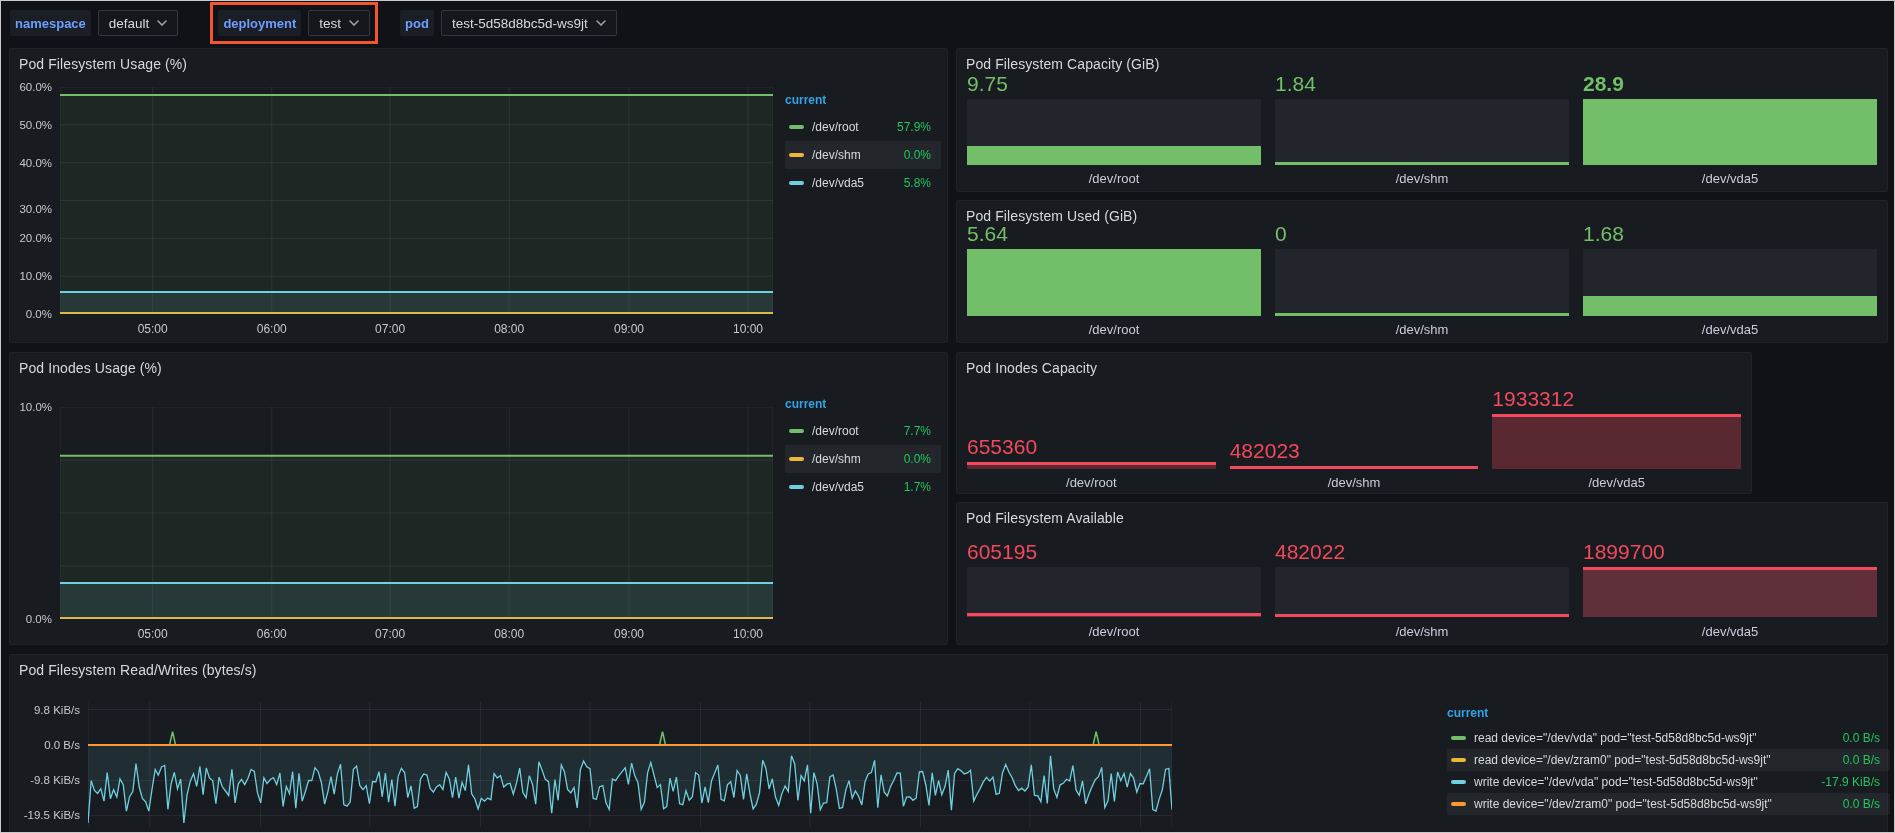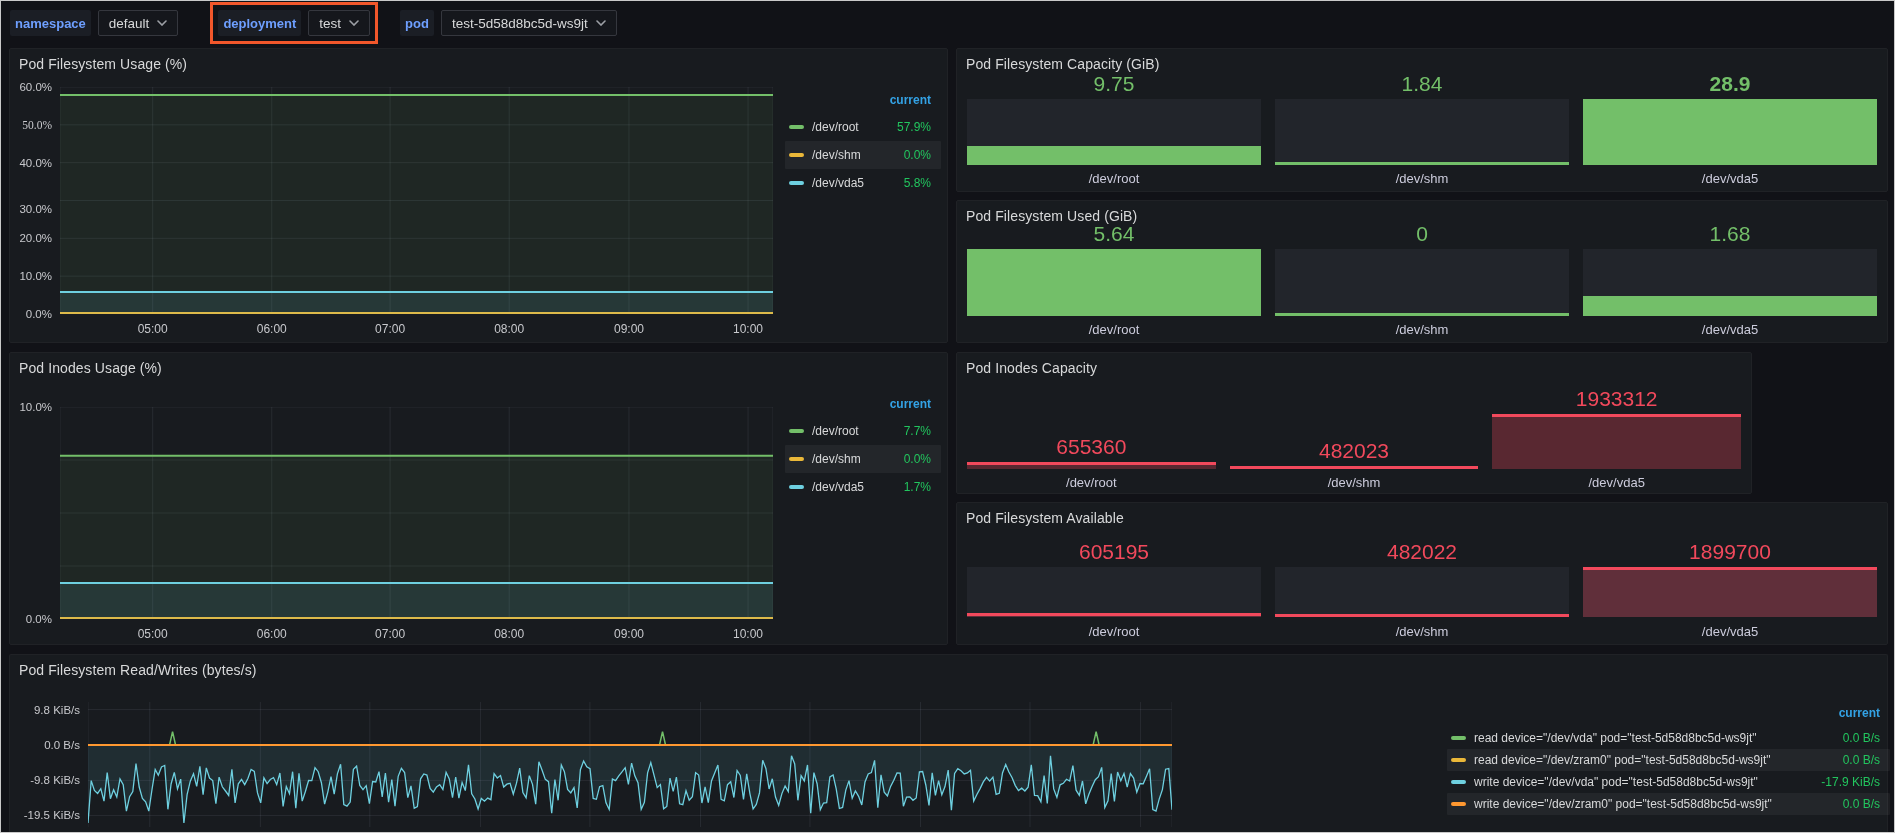--- a/index.html
+++ b/index.html
@@ -26,30 +26,30 @@
   #p-fs-usage{left:8px;top:47px;width:939px;height:295px}
   #p-fs-capacity{left:955px;top:47px;width:932px;height:144px}
   #p-fs-used{left:955px;top:199px;width:932px;height:143px}
   #p-inodes-usage{left:8px;top:351px;width:939px;height:293px}
   #p-inodes-capacity{left:955px;top:351px;width:796px;height:142px}
   #p-fs-available{left:955px;top:501px;width:932px;height:143px}
   #p-rw{left:8px;top:653px;width:1879px;height:179px;border-bottom:none}
   
   .ytick{position:absolute;color:#C8C9CD;font-size:11.5px;text-align:right;transform:translateY(-50%);white-space:nowrap}
   .xtick{position:absolute;color:#C8C9CD;font-size:12px;transform:translateX(-50%);white-space:nowrap}
-  .legend-header{position:absolute;color:#33A2E5;font-size:12px;font-weight:700;text-align:right}
+  .legend-header{position:absolute;color:#33A2E5;font-size:12px;font-weight:700;}
   .lrow{position:absolute}
   .lrow.zebra{background:rgba(255,255,255,0.05);border-radius:1px}
   .lmark{position:absolute;left:4px;top:50%;transform:translateY(-50%);width:15px;height:4px;border-radius:2px}
   .lname{position:absolute;left:27px;top:50%;transform:translateY(-50%);color:#D8D9DA;font-size:12px;cursor:pointer;white-space:nowrap}
   .lval{position:absolute;right:10px;top:50%;transform:translateY(-50%);color:#22c55e;font-size:12px;white-space:nowrap}
   
   .gauges{position:absolute;left:10px;right:10px;top:0;bottom:0;display:flex;gap:14px}
   .gcol{flex:1;position:relative}
-  .gval{position:absolute;left:0;right:0;text-align:center;font-size:21px;line-height:21px;font-weight:400}
+  .gval{position:absolute;left:0;right:0;font-size:21px;line-height:21px;font-weight:400}
   .gtrack{position:absolute;left:0;right:0;background:#22252B}
   .gfill{position:absolute;left:0;right:0;bottom:0}
   .glabel{position:absolute;left:0;right:0;text-align:center;font-size:13px;color:#CCCCDC}
 </style>
 </head>
 <body>
 
 <div class="screen">
 
   <div class="topbar">
@@ -85,21 +85,21 @@
             </svg>
         </span>
       </div>
     </div>
   </div>
 
   <section class="panel" id="p-fs-usage">
     <h2 class="panel-title">Pod Filesystem Usage (%)</h2>
     <div class="panel-body" id="b-fs-usage">
         <div class="ytick" style="left: 0px; width: 42px; top: 38px;">60.0%</div>
-        <div class="ytick" style="left: 0px; width: 42px; top: 75.8333px; font-family: Liberation Serif, serif;">50.0%</div>
+        <div class="ytick" style="left: 0px; width: 42px; top: 75.8333px;">50.0%</div>
         <div class="ytick" style="left: 0px; width: 42px; top: 113.667px;">40.0%</div>
         <div class="ytick" style="left: 0px; width: 42px; top: 151.5px; margin-top: 8px;">30.0%</div>
         <div class="ytick" style="left: 0px; width: 42px; top: 189.333px;">20.0%</div>
         <div class="ytick" style="left: 0px; width: 42px; top: 227.167px;">10.0%</div>
         <div class="ytick" style="left: 0px; width: 42px; top: 265px;">0.0%</div>
         <div class="xtick" style="left: 142.69px; top: 273px;">05:00</div>
         <div class="xtick" style="left: 261.761px; top: 273px;">06:00</div>
         <div class="xtick" style="left: 380.119px; top: 273px;">07:00</div>
         <div class="xtick" style="left: 499.19px; top: 273px;">08:00</div>
         <div class="xtick" style="left: 618.974px; top: 273px;">09:00</div>

